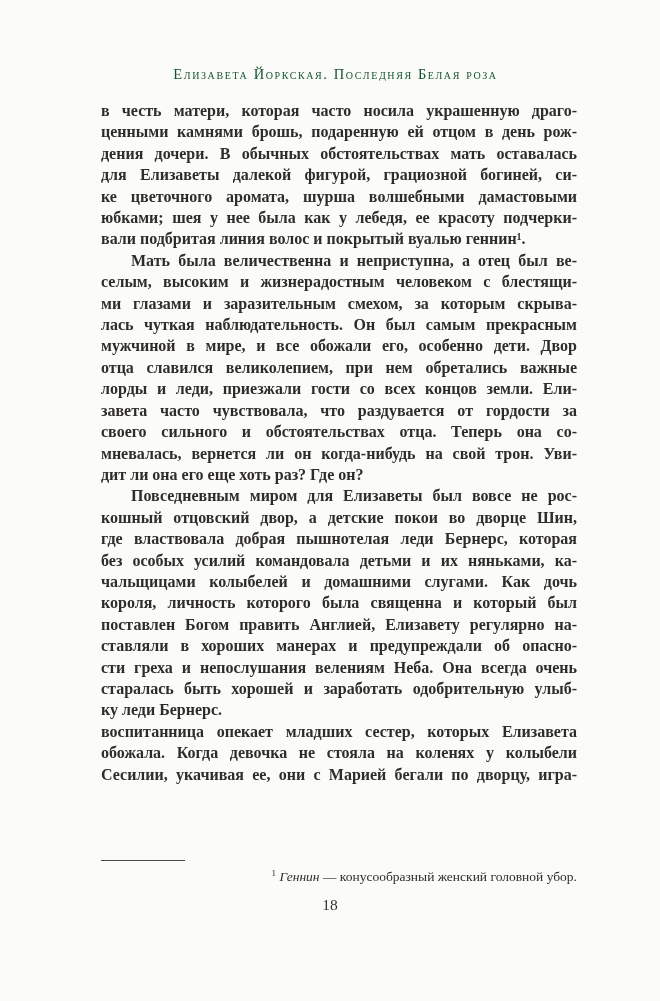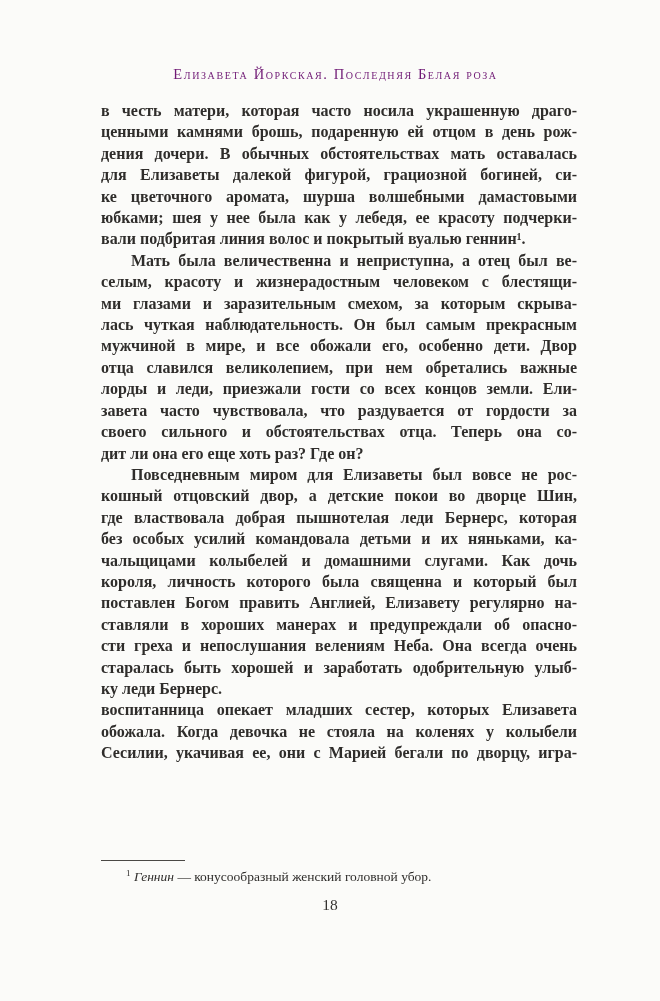--- a/index.html
+++ b/index.html
@@ -17,21 +17,21 @@
   }
   .running-header {
     position: absolute;
     top: 66px;
     left: 11px;
     right: 0;
     text-align: center;
     font-size: 14.5px;
     font-variant: small-caps;
     letter-spacing: 1.6px;
-    color: #701a75;
+    color: #14532d;
   }
   .text-block {
     position: absolute;
     top: 100px;
     left: 101px;
     width: 476px;
     font-size: 16px;
     line-height: 21.4px;
     font-weight: bold;
   }
@@ -44,20 +44,21 @@
     padding-left: 30px;
   }
   .tline.end {
     text-align-last: left;
   }
   .footnote-area {
     position: absolute;
     top: 860px;
     left: 101px;
     width: 476px;
+    text-align: right;
   }
   .footnote-rule {
     width: 84px;
     height: 0;
     border-top: 1px solid #4a4845;
     margin-bottom: 7px;
   }
   .footnote {
     font-size: 13.5px;
     line-height: 18px;
@@ -89,28 +90,29 @@
 
   <div class="text-block" id="text-block">
       <div class="tline">в честь матери, которая часто носила украшенную драго-</div>
       <div class="tline">ценными камнями брошь, подаренную ей отцом в день рож-</div>
       <div class="tline">дения дочери. В обычных обстоятельствах мать оставалась</div>
       <div class="tline">для Елизаветы далекой фигурой, грациозной богиней, си-</div>
       <div class="tline">ке цветочного аромата, шурша волшебными дамастовыми</div>
       <div class="tline">юбками; шея у нее была как у лебедя, ее красоту подчерки-</div>
       <div class="tline end">вали подбритая линия волос и покрытый вуалью геннин¹.</div>
       <div class="tline indent">Мать была величественна и неприступна, а отец был ве-</div>
-      <div class="tline">селым, красоту и жизнерадостным человеком с блестящи-</div>
+      <div class="tline">селым, высоким и жизнерадостным человеком с блестящи-</div>
       <div class="tline">ми глазами и заразительным смехом, за которым скрыва-</div>
       <div class="tline">лась чуткая наблюдательность. Он был самым прекрасным</div>
       <div class="tline">мужчиной в мире, и все обожали его, особенно дети. Двор</div>
       <div class="tline">отца славился великолепием, при нем обретались важные</div>
       <div class="tline">лорды и леди, приезжали гости со всех концов земли. Ели-</div>
       <div class="tline">завета часто чувствовала, что раздувается от гордости за</div>
       <div class="tline">своего сильного и обстоятельствах отца. Теперь она со-</div>
+      <div class="tline">мневалась, вернется ли он когда-нибудь на свой трон. Уви-</div>
       <div class="tline end">дит ли она его еще хоть раз? Где он?</div>
       <div class="tline indent">Повседневным миром для Елизаветы был вовсе не рос-</div>
       <div class="tline">кошный отцовский двор, а детские покои во дворце Шин,</div>
       <div class="tline">где властвовала добрая пышнотелая леди Бернерс, которая</div>
       <div class="tline">без особых усилий командовала детьми и их няньками, ка-</div>
       <div class="tline">чальщицами колыбелей и домашними слугами. Как дочь</div>
       <div class="tline">короля, личность которого была священна и который был</div>
       <div class="tline">поставлен Богом править Англией, Елизавету регулярно на-</div>
       <div class="tline">ставляли в хороших манерах и предупреждали об опасно-</div>
       <div class="tline">сти греха и непослушания велениям Неба. Она всегда очень</div>

